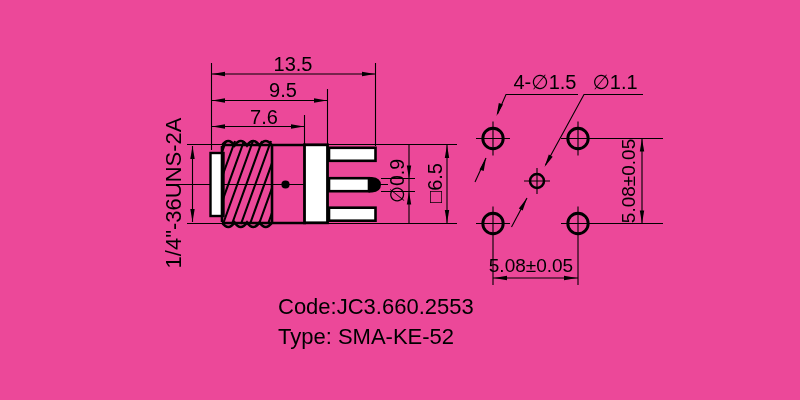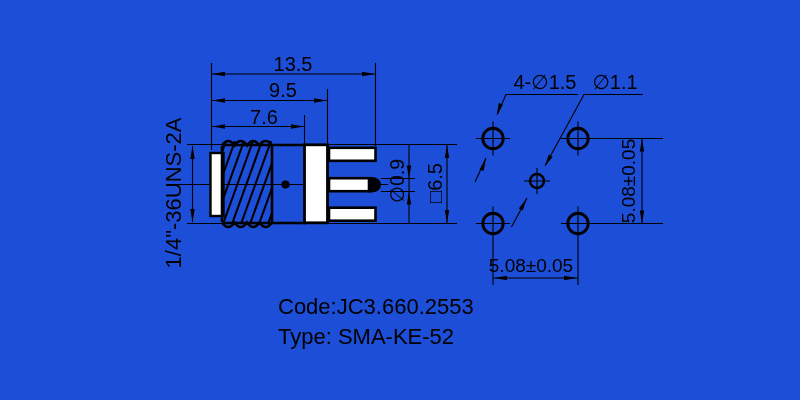--- a/index.html
+++ b/index.html
@@ -1,16 +1,16 @@
 <!DOCTYPE html>
 <html><head>
 <meta charset="utf-8">
 <style>
   html,body{margin:0;padding:0;background:#fff;}
-  .canvas{position:relative;width:800px;height:400px;background:#1d4ed8;overflow:hidden;
+  .canvas{position:relative;width:800px;height:400px;background:#ec4899;overflow:hidden;
           font-family:"Liberation Sans", sans-serif;}
   svg{position:absolute;left:0;top:0;}
   svg text{fill:#000;font-family:"Liberation Sans","DejaVu Sans",sans-serif;}
   .thin{stroke:#000;stroke-width:1.1;fill:none;}
   .thick{stroke:#000;stroke-width:2.6;fill:none;}
   .outline{stroke:#000;fill:#fff;}
   .arrow{fill:#000;stroke:none;}
   .hatch{stroke:#000;stroke-width:2.1;fill:none;}
 </style>
 </head>

